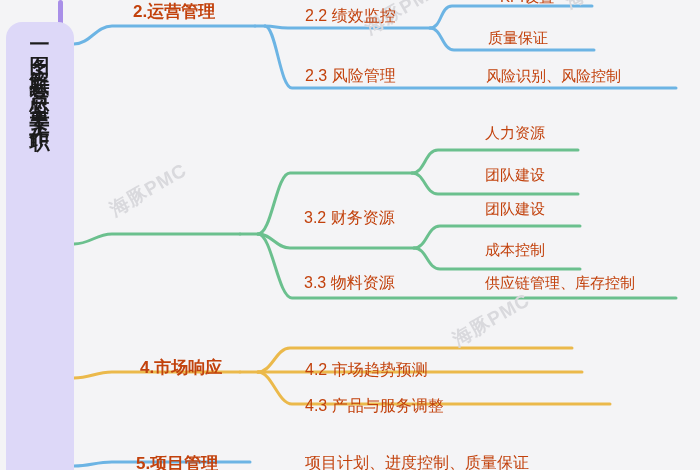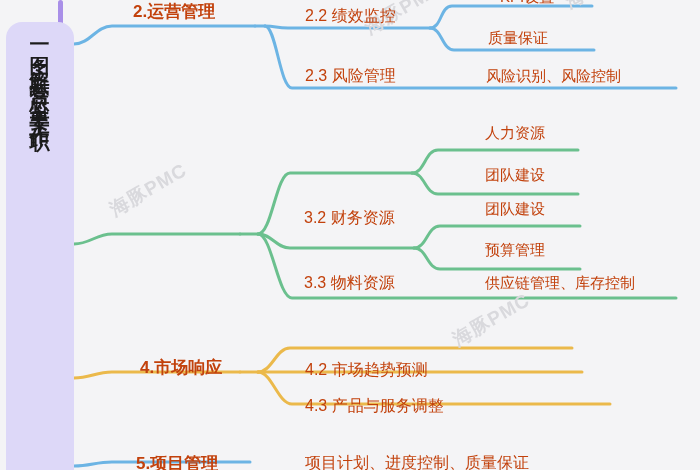--- a/index.html
+++ b/index.html
@@ -170,21 +170,21 @@
 
 
   <div class="node lvl3" style="left:485px; top:124px;">人力资源</div>
 
   <div class="node lvl3" style="left:485px; top:166px;">团队建设</div>
 
   <div class="node lvl2" style="left:304px; top:208px;">3.2 财务资源</div>
 
   <div class="node lvl3" style="left:485px; top:200px;">团队建设</div>
 
-  <div class="node lvl3" style="left:485px; top:241px;">预算管理</div>
+  <div class="node lvl3" style="left:485px; top:241px;">成本控制</div>
 
   <div class="node lvl2" style="left:304px; top:273px;">3.3 物料资源</div>
 
   <div class="node lvl3" style="left:485px; top:274px;">供应链管理、库存控制</div>
 
   <div class="node lvl1" style="left:140px; top:356px;">4.市场响应</div>
 
 
   <div class="node lvl2" style="left:305px; top:360px;">4.2 市场趋势预测</div>
 

